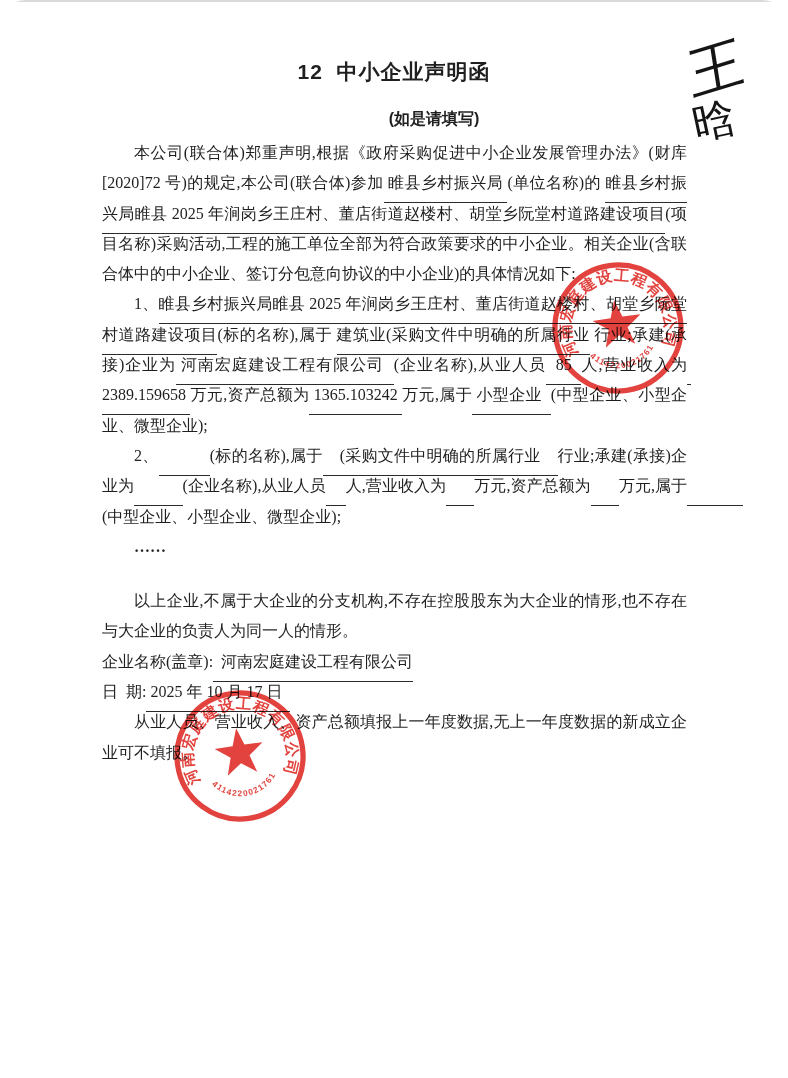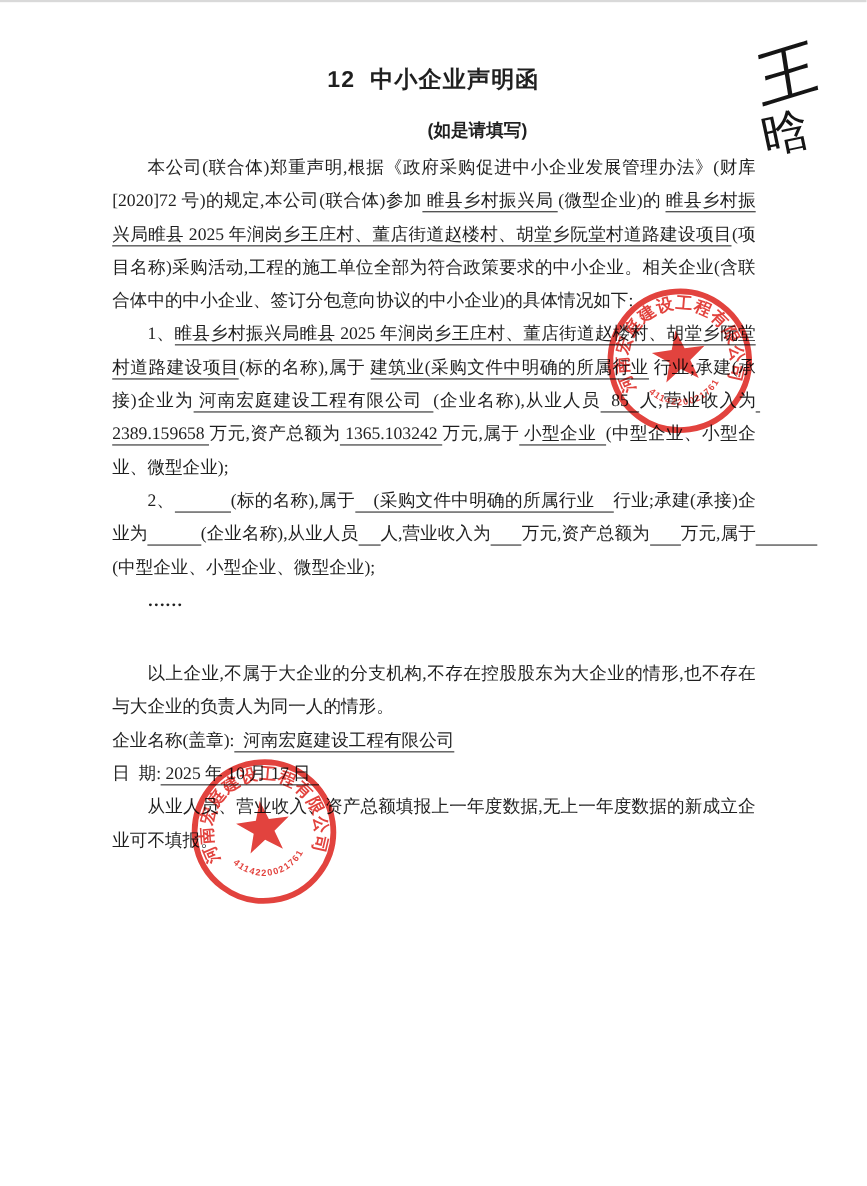--- a/index.html
+++ b/index.html
@@ -8,20 +8,21 @@
     background: #ffffff;
   }
   .page {
     position: relative;
     width: 788px;
     height: 1078px;
     background: #ffffff;
     overflow: hidden;
     font-family: "Liberation Serif", "DejaVu Serif", serif;
     color: #1f1f1f;
+    border-radius: 26px;
   }
   .page-top-edge {
     position: absolute;
     top: 0; left: 0;
     width: 100%; height: 2px;
     background: #d9d9d9;
   }
   .doc-title {
     position: absolute;
     top: 58px;
@@ -53,24 +54,24 @@
     width: 585px;
     font-size: 16px;
     line-height: 30.3px;
     text-align: justify;
   }
   .doc-body p {
     margin: 0;
     white-space: pre-wrap;
   }
   .doc-body p.indent { text-indent: 2em; }
-  .doc-body p.gap { margin-top: 36px; }
+  .doc-body p.gap { margin-top: 24px; }
   .doc-body .u {
     border-bottom: 1px solid #2b2b2b;
-    padding-bottom: 1px;
+    padding-bottom: 11px;
   }
   .doc-body .b { font-weight: bold; }
   .seal {
     position: absolute;
     mix-blend-mode: multiply;
     opacity: 0.93;
     pointer-events: none;
   }
   .handwriting {
     position: absolute;
@@ -100,21 +101,21 @@
 </head>
 <body>
 
 <div class="page">
   <div class="page-top-edge"></div>
 
   <div class="doc-title">12  中小企业声明函</div>
   <div class="doc-subtitle">(如是请填写)</div>
 
   <div class="doc-body" id="doc-body">
-      <p class="indent"><span>本公司(联合体)郑重声明,根据《政府采购促进中小企业发展管理办法》(财库[2020]72 号)的规定,本公司(联合体)参加</span><span class="u"> 睢县乡村振兴局 </span><span>(微型企业)的 </span><span class="u">睢县乡村振兴局睢县 2025 年涧岗乡王庄村、董店街道赵楼村、胡堂乡阮堂村道路建设项目</span><span>(项目名称)采购活动,工程的施工单位全部为符合政策要求的中小企业。相关企业(含联合体中的中小企业、签订分包意向协议的中小企业)的具体情况如下:</span></p>
+      <p class="indent"><span>本公司(联合体)郑重声明,根据《政府采购促进中小企业发展管理办法》(财库[2020]72 号)的规定,本公司(联合体)参加</span><span class="u"> 睢县乡村振兴局 </span><span>(单位名称)的 </span><span class="u">睢县乡村振兴局睢县 2025 年涧岗乡王庄村、董店街道赵楼村、胡堂乡阮堂村道路建设项目</span><span>(项目名称)采购活动,工程的施工单位全部为符合政策要求的中小企业。相关企业(含联合体中的中小企业、签订分包意向协议的中小企业)的具体情况如下:</span></p>
       <p class="indent"><span>1、</span><span class="u">睢县乡村振兴局睢县 2025 年涧岗乡王庄村、董店街道赵楼村、胡堂乡阮堂村道路建设项目</span><span>(标的名称),属于 </span><span class="u">建筑业(采购文件中明确的所属行业</span><span> 行业;承建(承接)企业为</span><span class="u"> 河南宏庭建设工程有限公司  </span><span>(企业名称),从业人员</span><span class="u">  85  </span><span>人,营业收入为</span><span class="u"> 2389.159658 </span><span>万元,资产总额为</span><span class="u"> 1365.103242 </span><span>万元,属于</span><span class="u"> 小型企业  </span><span>(中型企业、小型企业、微型企业);</span></p>
       <p class="indent"><span>2、</span><span class="u">            </span><span>(标的名称),属于</span><span class="u">    </span><span class="u">(采购文件中明确的所属行业</span><span class="u">    </span><span>行业;承建(承接)企业为</span><span class="u">            </span><span>(企业名称),从业人员</span><span class="u">     </span><span>人,营业收入为</span><span class="u">       </span><span>万元,资产总额为</span><span class="u">       </span><span>万元,属于</span><span class="u">              </span><span>(中型企业、小型企业、微型企业);</span></p>
       <p class="indent"><span class="b">……</span></p>
       <p class="indent gap"><span>以上企业,不属于大企业的分支机构,不存在控股股东为大企业的情形,也不存在与大企业的负责人为同一人的情形。</span></p>
       <p><span>企业名称(盖章):</span><span class="u">  河南宏庭建设工程有限公司</span></p>
       <p><span>日  期:</span><span class="u"> 2025 年 10 月 17 日  </span></p>
       <p class="indent"><span>从业人员、营业收入、资产总额填报上一年度数据,无上一年度数据的新成立企业可不填报。</span></p>
     </div>
 
   <div id="seal-layer">

